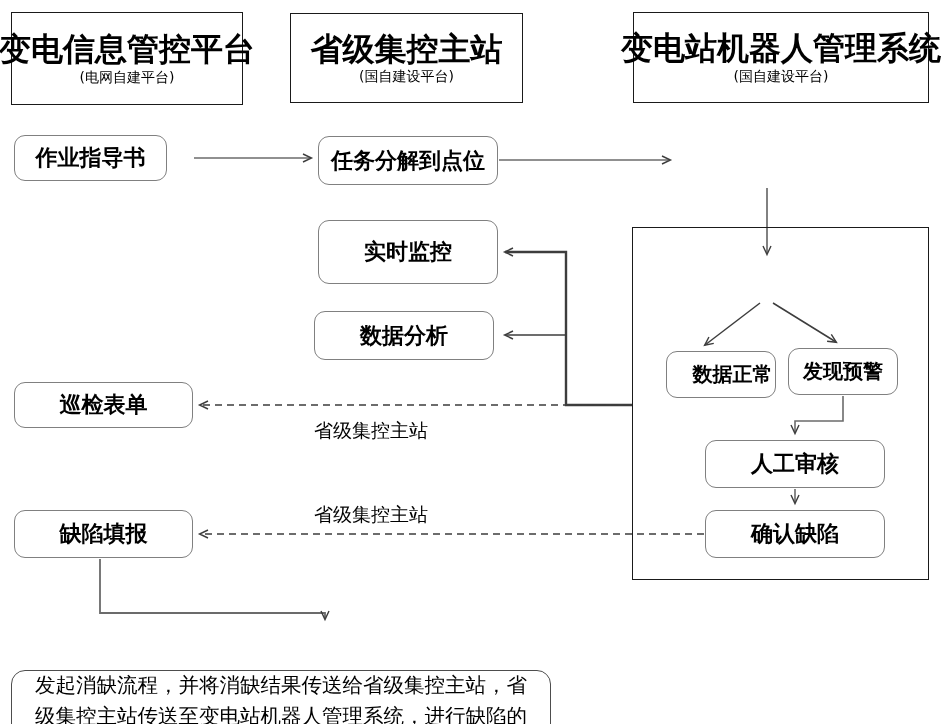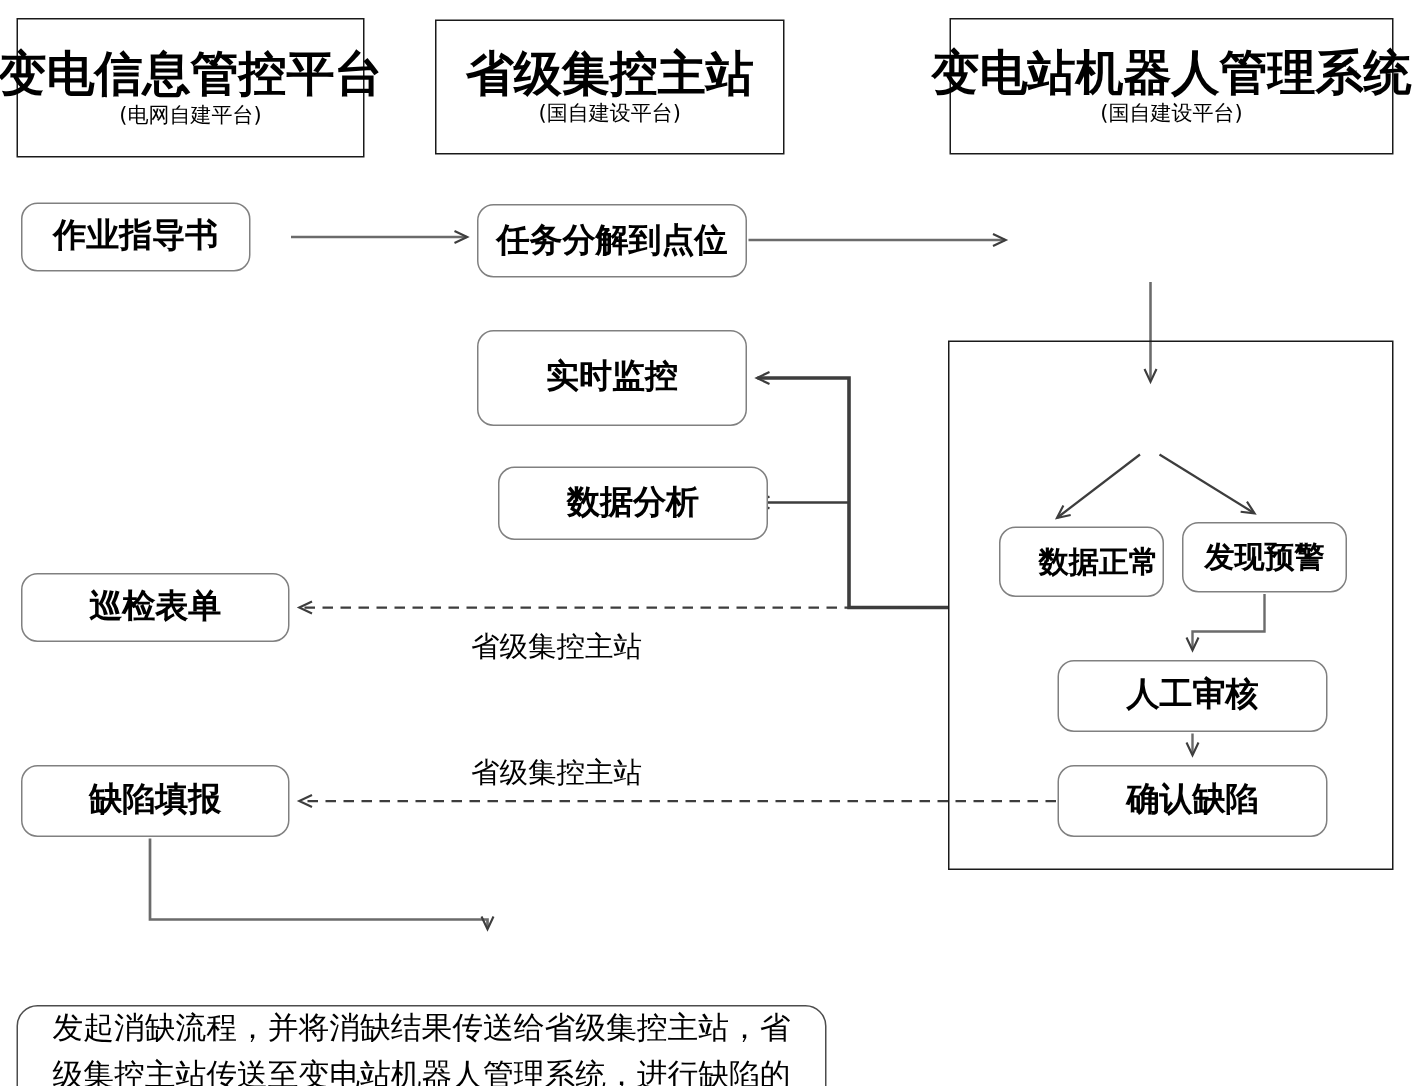--- a/index.html
+++ b/index.html
@@ -154,21 +154,21 @@
 
   <div class="node rounded" style="left:318px; top:136px; width:180px; height:49px;">
     <span class="node-title flow-label">任务分解到点位</span>
   </div>
 
 
   <div class="node rounded" style="left:318px; top:220px; width:180px; height:64px;">
     <span class="node-title flow-label">实时监控</span>
   </div>
 
-  <div class="node rounded" style="left:332px; top:311px; width:180px; height:49px;">
+  <div class="node rounded" style="left:314px; top:311px; width:180px; height:49px;">
     <span class="node-title flow-label">数据分析</span>
   </div>
 
   <div class="node rounded" style="left:14px; top:510px; width:179px; height:48px;">
     <span class="node-title flow-label">缺陷填报</span>
   </div>
 
   <div class="node rounded" style="left:14px; top:382px; width:179px; height:46px;">
     <span class="node-title flow-label">巡检表单</span>
   </div>

